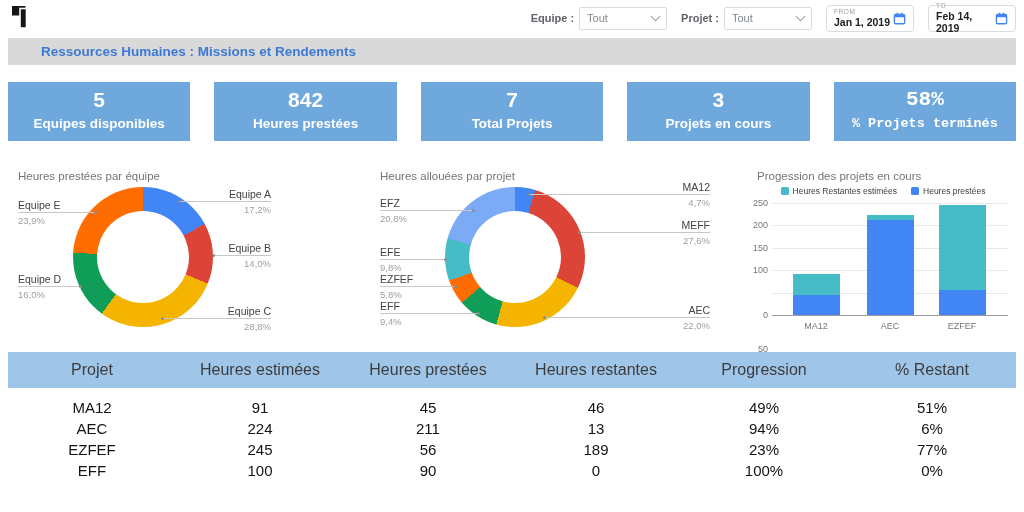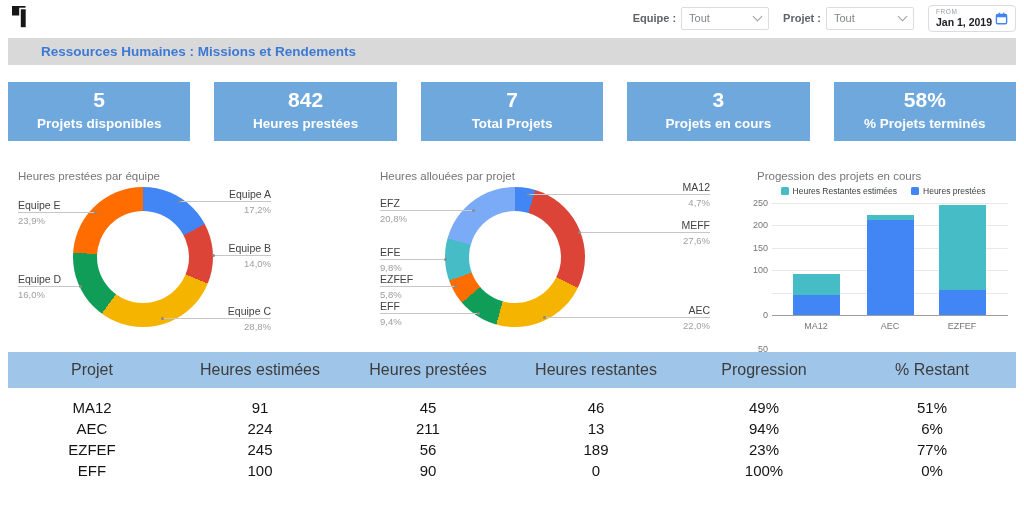--- a/index.html
+++ b/index.html
@@ -101,45 +101,57 @@
           <span class="date-label">FROM</span>
           <span class="date-value">Jan 1, 2019</span>
         </div>
         <svg class="cal-icon" width="13" height="13" viewBox="0 0 14 14">
           <rect x="1.5" y="2.6" width="11" height="10" rx="1.4" fill="none" stroke="currentColor" stroke-width="1.5"></rect>
           <rect x="1.5" y="2.6" width="11" height="3.1" fill="currentColor"></rect>
           <rect x="3.9" y="0.8" width="1.6" height="2.6" fill="currentColor"></rect>
           <rect x="8.5" y="0.8" width="1.6" height="2.6" fill="currentColor"></rect>
         </svg>
       </div>
+      <div class="datebox">
+        <div class="date-col">
+          <span class="date-label">TO</span>
+          <span class="date-value">Feb 14, 2019</span>
+        </div>
+        <svg class="cal-icon" width="13" height="13" viewBox="0 0 14 14">
+          <rect x="1.5" y="2.6" width="11" height="10" rx="1.4" fill="none" stroke="currentColor" stroke-width="1.5"></rect>
+          <rect x="1.5" y="2.6" width="11" height="3.1" fill="currentColor"></rect>
+          <rect x="3.9" y="0.8" width="1.6" height="2.6" fill="currentColor"></rect>
+          <rect x="8.5" y="0.8" width="1.6" height="2.6" fill="currentColor"></rect>
+        </svg>
+      </div>
     </div>
   </div>
 
   <div class="titlebar">
     <span>Ressources Humaines : Missions et Rendements</span>
   </div>
 
   <div class="kpi-row" id="kpi-row">
       <div class="kpi-card" style="background: rgb(111, 168, 220);">
         <div class="kpi-value">5</div>
-        <div class="kpi-label">Projets disponibles</div>
+        <div class="kpi-label">Equipes disponibles</div>
       </div>
       <div class="kpi-card" style="background: rgb(111, 168, 220);">
         <div class="kpi-value">842</div>
         <div class="kpi-label">Heures prestées</div>
       </div>
       <div class="kpi-card" style="background: rgb(111, 168, 220);">
         <div class="kpi-value">7</div>
         <div class="kpi-label">Total Projets</div>
       </div>
       <div class="kpi-card" style="background: rgb(111, 168, 220);">
         <div class="kpi-value">3</div>
         <div class="kpi-label">Projets en cours</div>
       </div>
-      <div class="kpi-card" style="background: rgb(111, 168, 220);">
+      <div class="kpi-card" style="background: rgb(111, 168, 220); font-family: Liberation Mono, monospace;">
         <div class="kpi-value">58%</div>
         <div class="kpi-label">% Projets terminés</div>
       </div>
     </div>
 
   <div class="charts-row">
     <div class="panel" id="donut-panel-0">
       <div class="chart-title">Heures prestées par équipe</div>
       <div class="donut" style="left: 65px; top: 27px; background: conic-gradient(rgb(66, 133, 244) 0%, rgb(66, 133, 244) 17.2%, rgb(219, 68, 55) 17.2%, rgb(219, 68, 55) 31.2%, rgb(244, 180, 0) 31.2%, rgb(244, 180, 0) 60%, rgb(15, 157, 88) 60%, rgb(15, 157, 88) 76%, rgb(255, 109, 1) 76%, rgb(255, 109, 1) 100%);">
           <div class="hole"></div>

